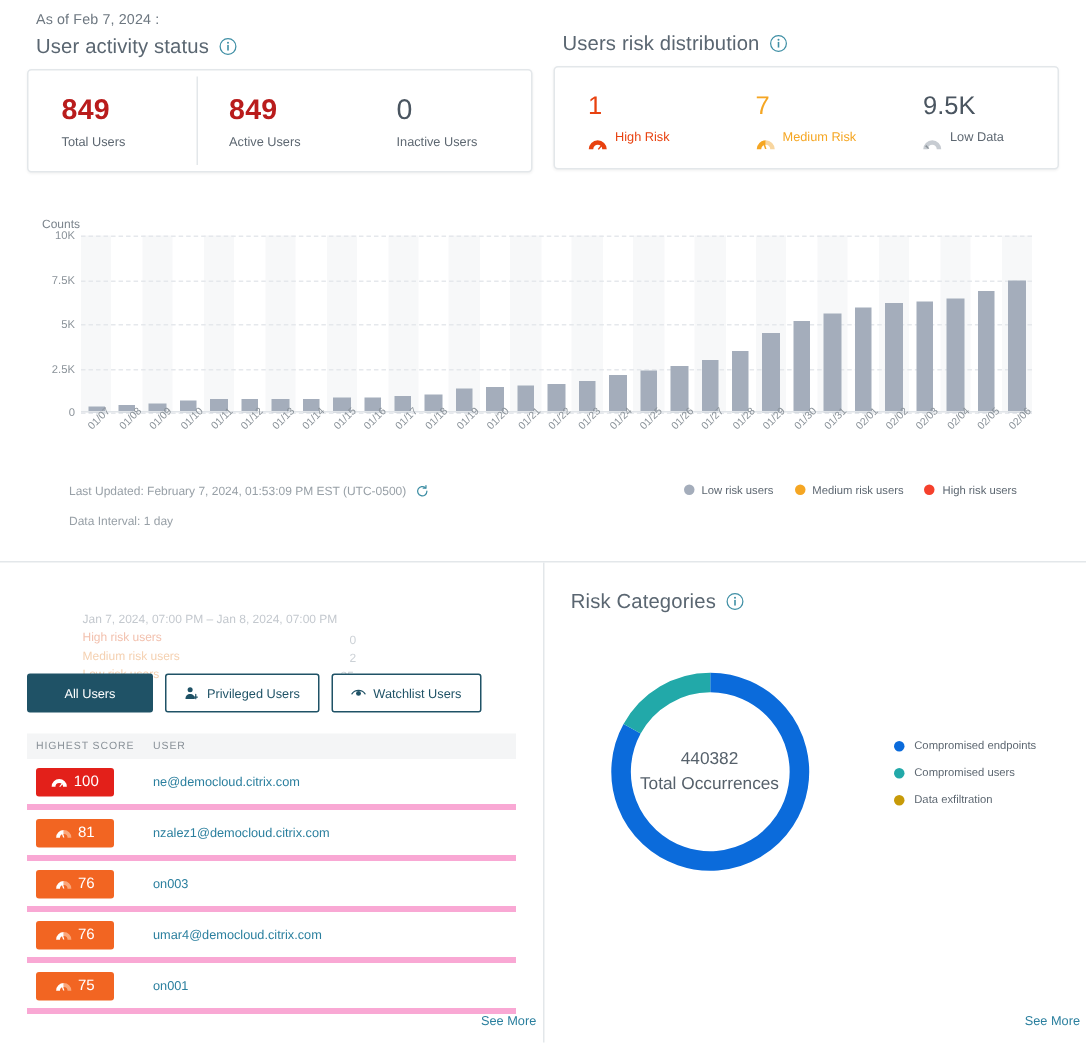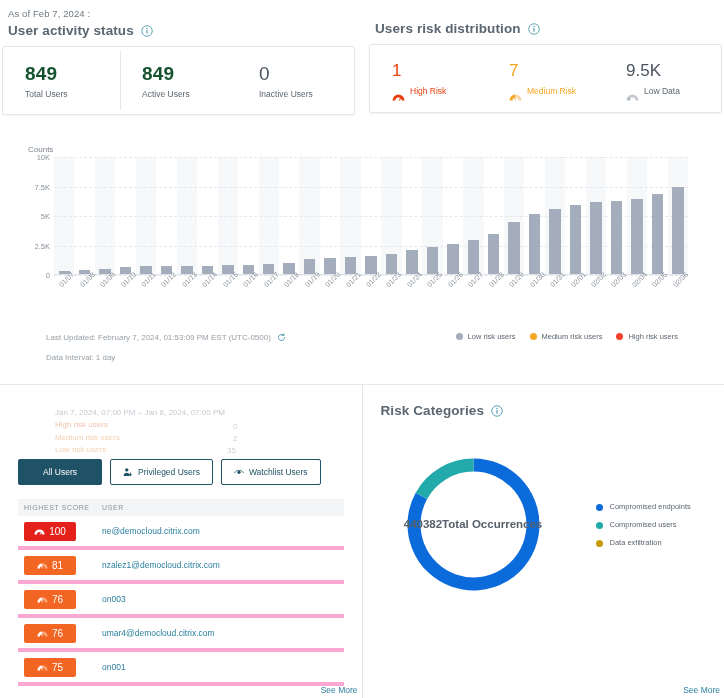--- a/index.html
+++ b/index.html
@@ -7,42 +7,42 @@
     width: 724px; height: 698px;
     background: #ffffff;
     font-family: "Liberation Sans", sans-serif;
     color: #3b4650;
     overflow: hidden;
     position: relative;
   }
   .page { position: relative; width: 724px; height: 698px; }
 
   
-  .top-row { display: flex; padding: 0 2px; gap: 14px; }
+  .top-row { display: flex; padding: 0 18px; gap: 14px; }
   .top-col { flex: 1; min-width: 0; }
   .asof {
     font-size: 9.5px; color: #6d7780; padding: 8px 0 4px 6px; letter-spacing: .1px;
   }
   .asof-spacer { height: 21px; }
   .sec-title-row { display: flex; align-items: center; gap: 7px; padding: 0 0 8px 6px; }
-  .sec-title { font-size: 13.5px; color: #5a6671; font-weight: 700; letter-spacing: .1px; }
+  .sec-title { font-size: 13.5px; color: #5a6671; font-weight: 400; letter-spacing: .1px; }
   .info-icon { width: 12px; height: 12px; display:inline-block; }
   .info-icon svg { display:block; }
 
   .card {
     background: #fff; border: 1px solid #e3e7ea; border-radius: 3px;
     box-shadow: 0 1px 2px rgba(0,0,0,.05);
   }
   .stat-card { height: 69px; display: flex; align-items: center; }
   .stat-cell { flex: 1; padding-left: 22px; position: relative; }
   .stat-cell.divider::before {
     content: ""; position: absolute; left: 0; top: -11px; bottom: -11px;
     width: 1px; background: #e3e7ea;
   }
-  .stat-num { font-size: 19px; font-weight: 700; color: #14532d; line-height: 1.25; letter-spacing: .2px;}
+  .stat-num { font-size: 19px; font-weight: 700; color: #b91c1c; line-height: 1.25; letter-spacing: .2px;}
   .stat-num.grey { color: #4a5560; font-weight: 400; }
   .stat-label { font-size: 8.5px; color: #5d6771; margin-top: 3px; }
 
   .risk-cell { flex: 1; padding-left: 22px; }
   .risk-num { font-size: 17px; font-weight: 400; line-height: 1.2; }
   .risk-num.high { color: #e8410f; }
   .risk-num.med  { color: #f5a623; }
   .risk-num.low  { color: #4a5560; }
   .risk-lbl-row { display: flex; align-items: center; gap: 5px; margin-top: 4px; }
   .risk-lbl { font-size: 8.5px; }
@@ -75,21 +75,21 @@
 
   .chart-tooltip {
     position: absolute; left: 55px; top: 262px;
     font-size: 8px; color: #b9bfc6; line-height: 1.55; opacity: .85;
     pointer-events: none;
   }
   .tt-legend { color: #f0b6a0; }
   .tt-legend2 { color: #f3c9a4; }
   .tt-val { position: absolute; font-size: 8px; color: #c3c9cf; }
 
-  .chart-foot { padding: 0 28px; margin-top: 32px; position: relative; }
+  .chart-foot { padding: 0 28px; margin-top: 22px; position: relative; }
   .foot-line { font-size: 8px; color: #98a0a7; display: flex; align-items: center; gap: 6px; }
   .foot-line + .foot-line { margin-top: 11px; }
   .refresh-ico { width: 9px; height: 9px; display: inline-block; }
   .legend { position: absolute; right: 28px; top: -1px; display: flex; gap: 14px; align-items: center; }
   .leg-item { display: flex; align-items: center; gap: 5px; font-size: 7.5px; color: #5d6771; }
   .dot { width: 7px; height: 7px; border-radius: 50%; display: inline-block; }
 
   .hr { border-top: 1px solid #e3e7ea; margin-top: 22px; }
 
   
@@ -125,22 +125,22 @@
   .see-more {
     position: absolute; right: 4px; bottom: 10px;
     font-size: 8.5px; color: #2a7f9e; cursor: pointer;
   }
 
   
   .donut-area { position: relative; height: 215px; margin-top: 26px; }
   .donut { position: absolute; left: 20px; top: 0; width: 145px; height: 145px; }
   .donut-center {
     position: absolute; left: 20px; top: 0; width: 145px; height: 145px;
-    display: flex; align-items: center; justify-content: center;
-    font-size: 11px; color: #56616b; line-height: 1.45; text-align: center; font-weight: bold;
+    display: flex; flex-direction: column; align-items: center; justify-content: center;
+    font-size: 11px; color: #56616b; line-height: 1.45; text-align: center;
   }
   .donut-legend { position: absolute; left: 215px; top: 50px; }
   .dleg { display: flex; align-items: flex-end; gap: 7px; font-size: 7.5px; color: #5d6771; margin-bottom: 9px; }
 </style>
 </head>
 <body>
 
 <div class="page">
 
   <div class="top-row">

